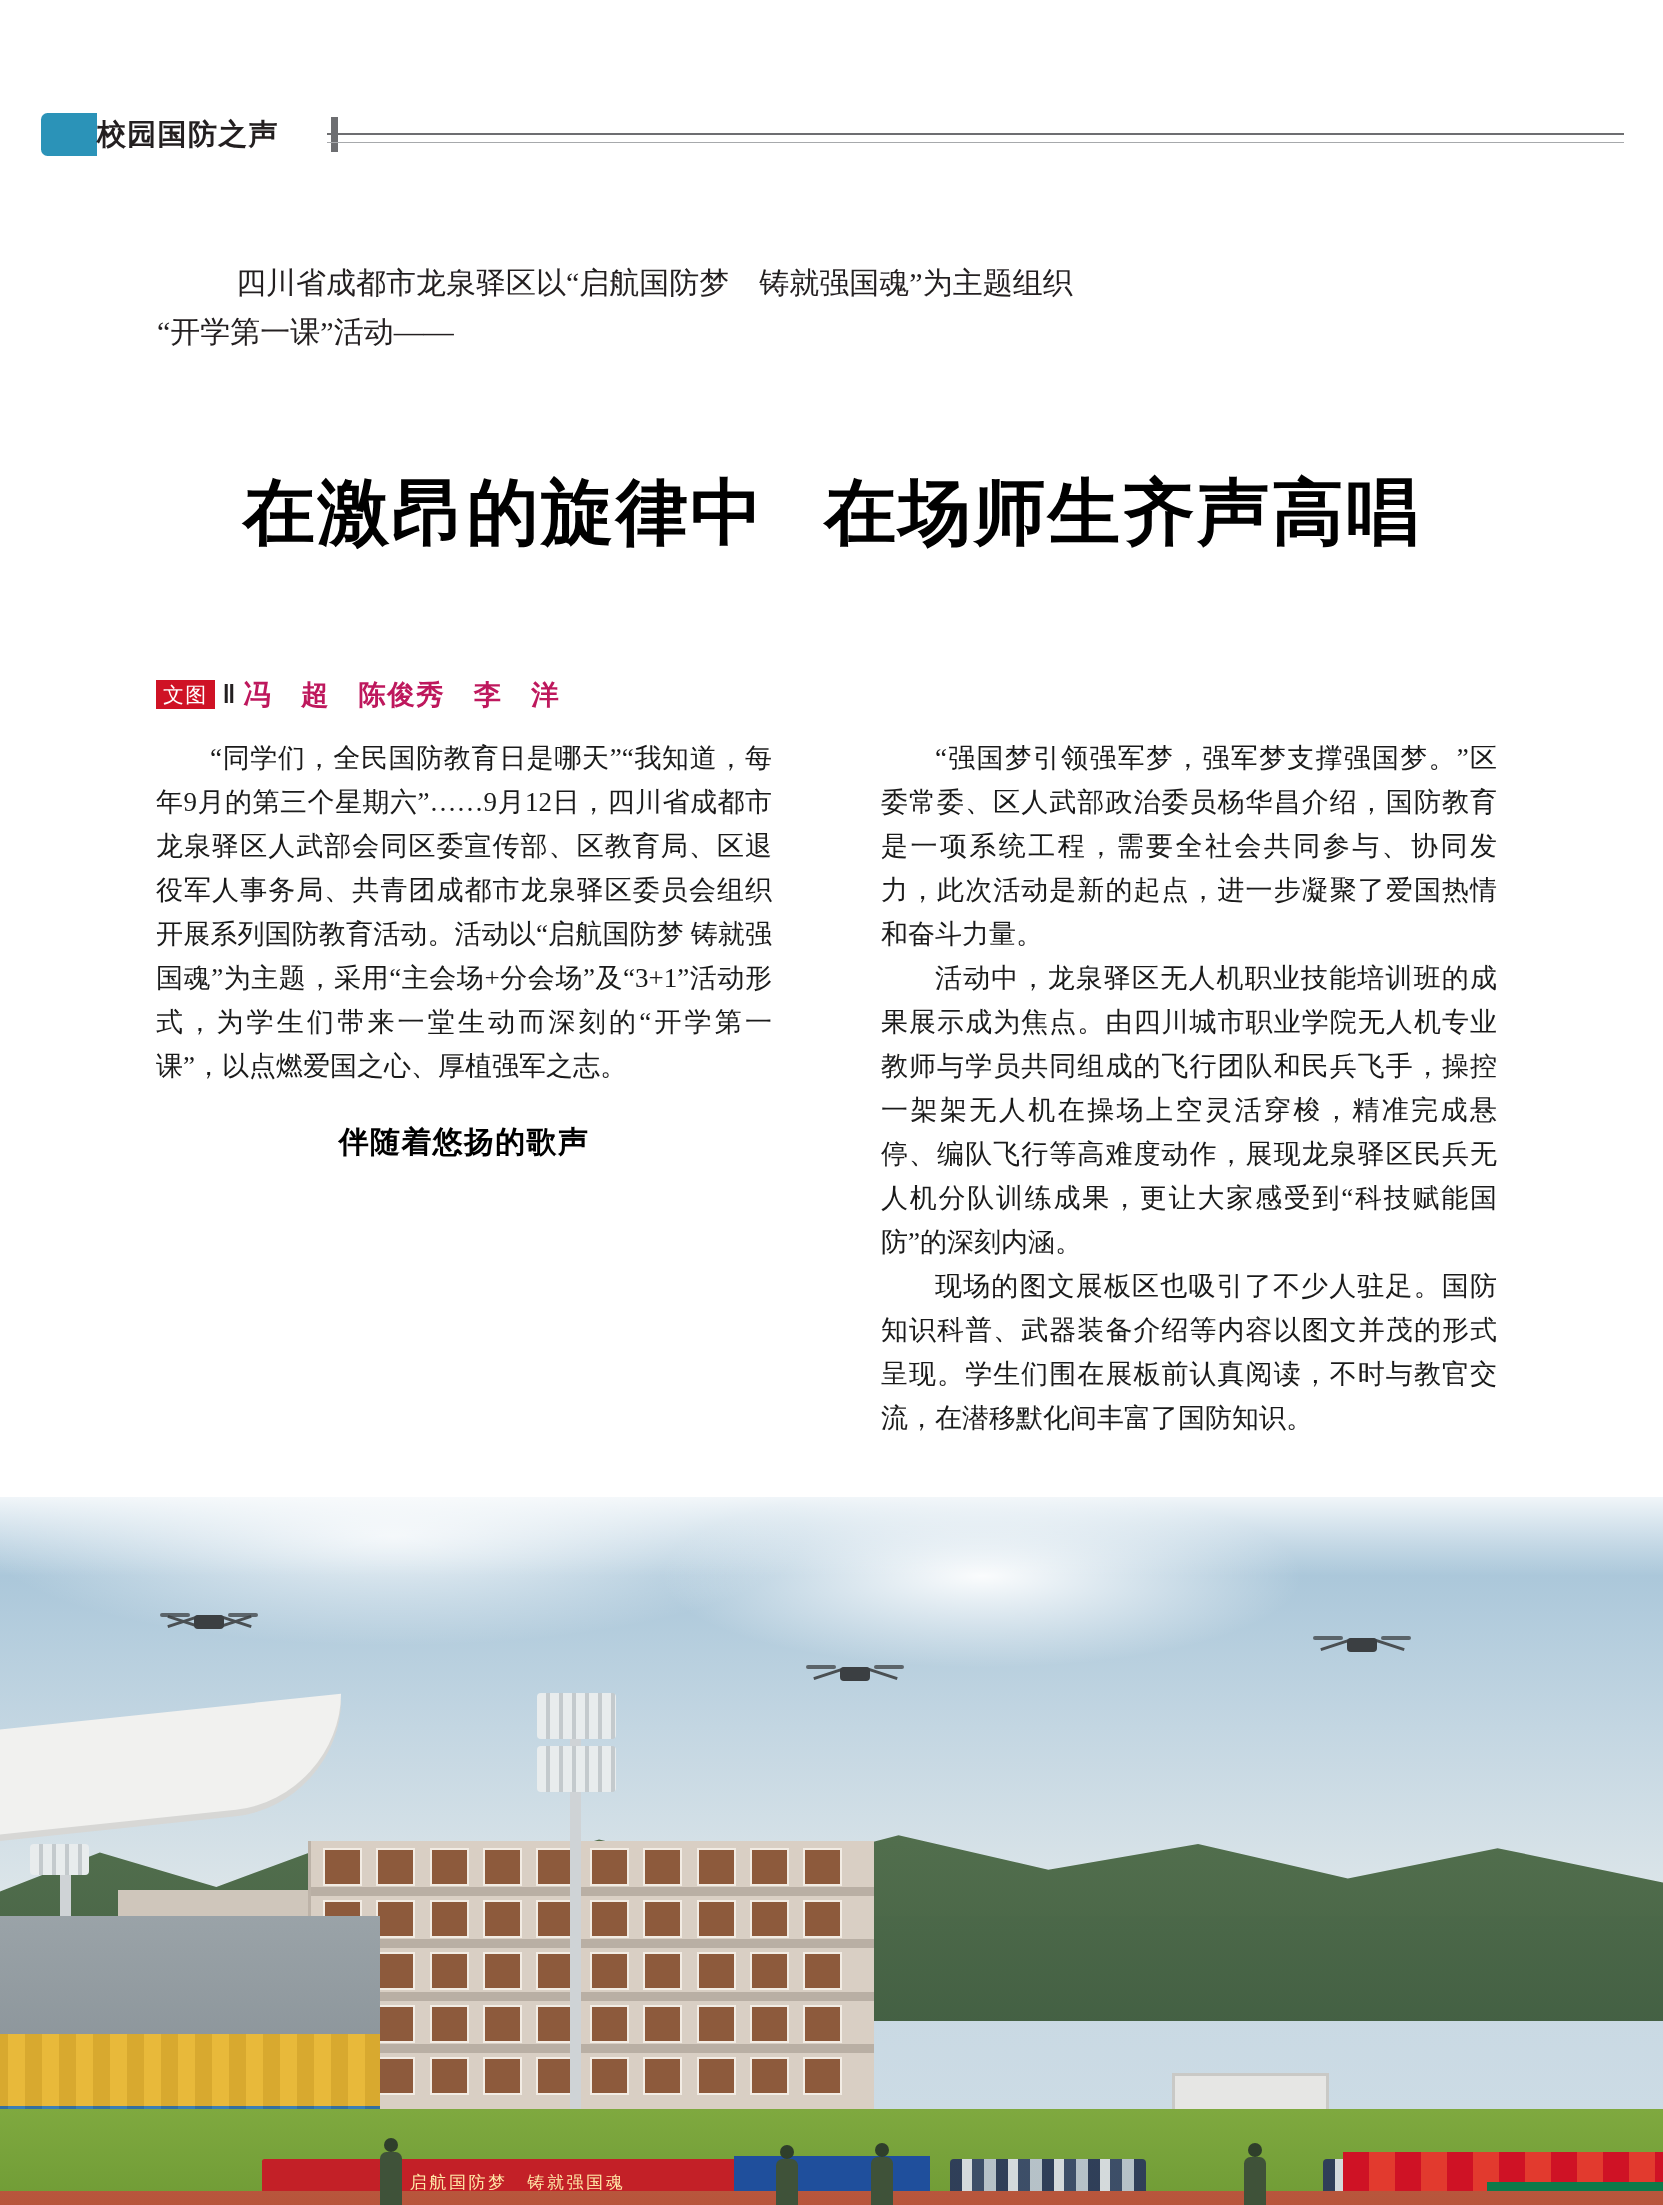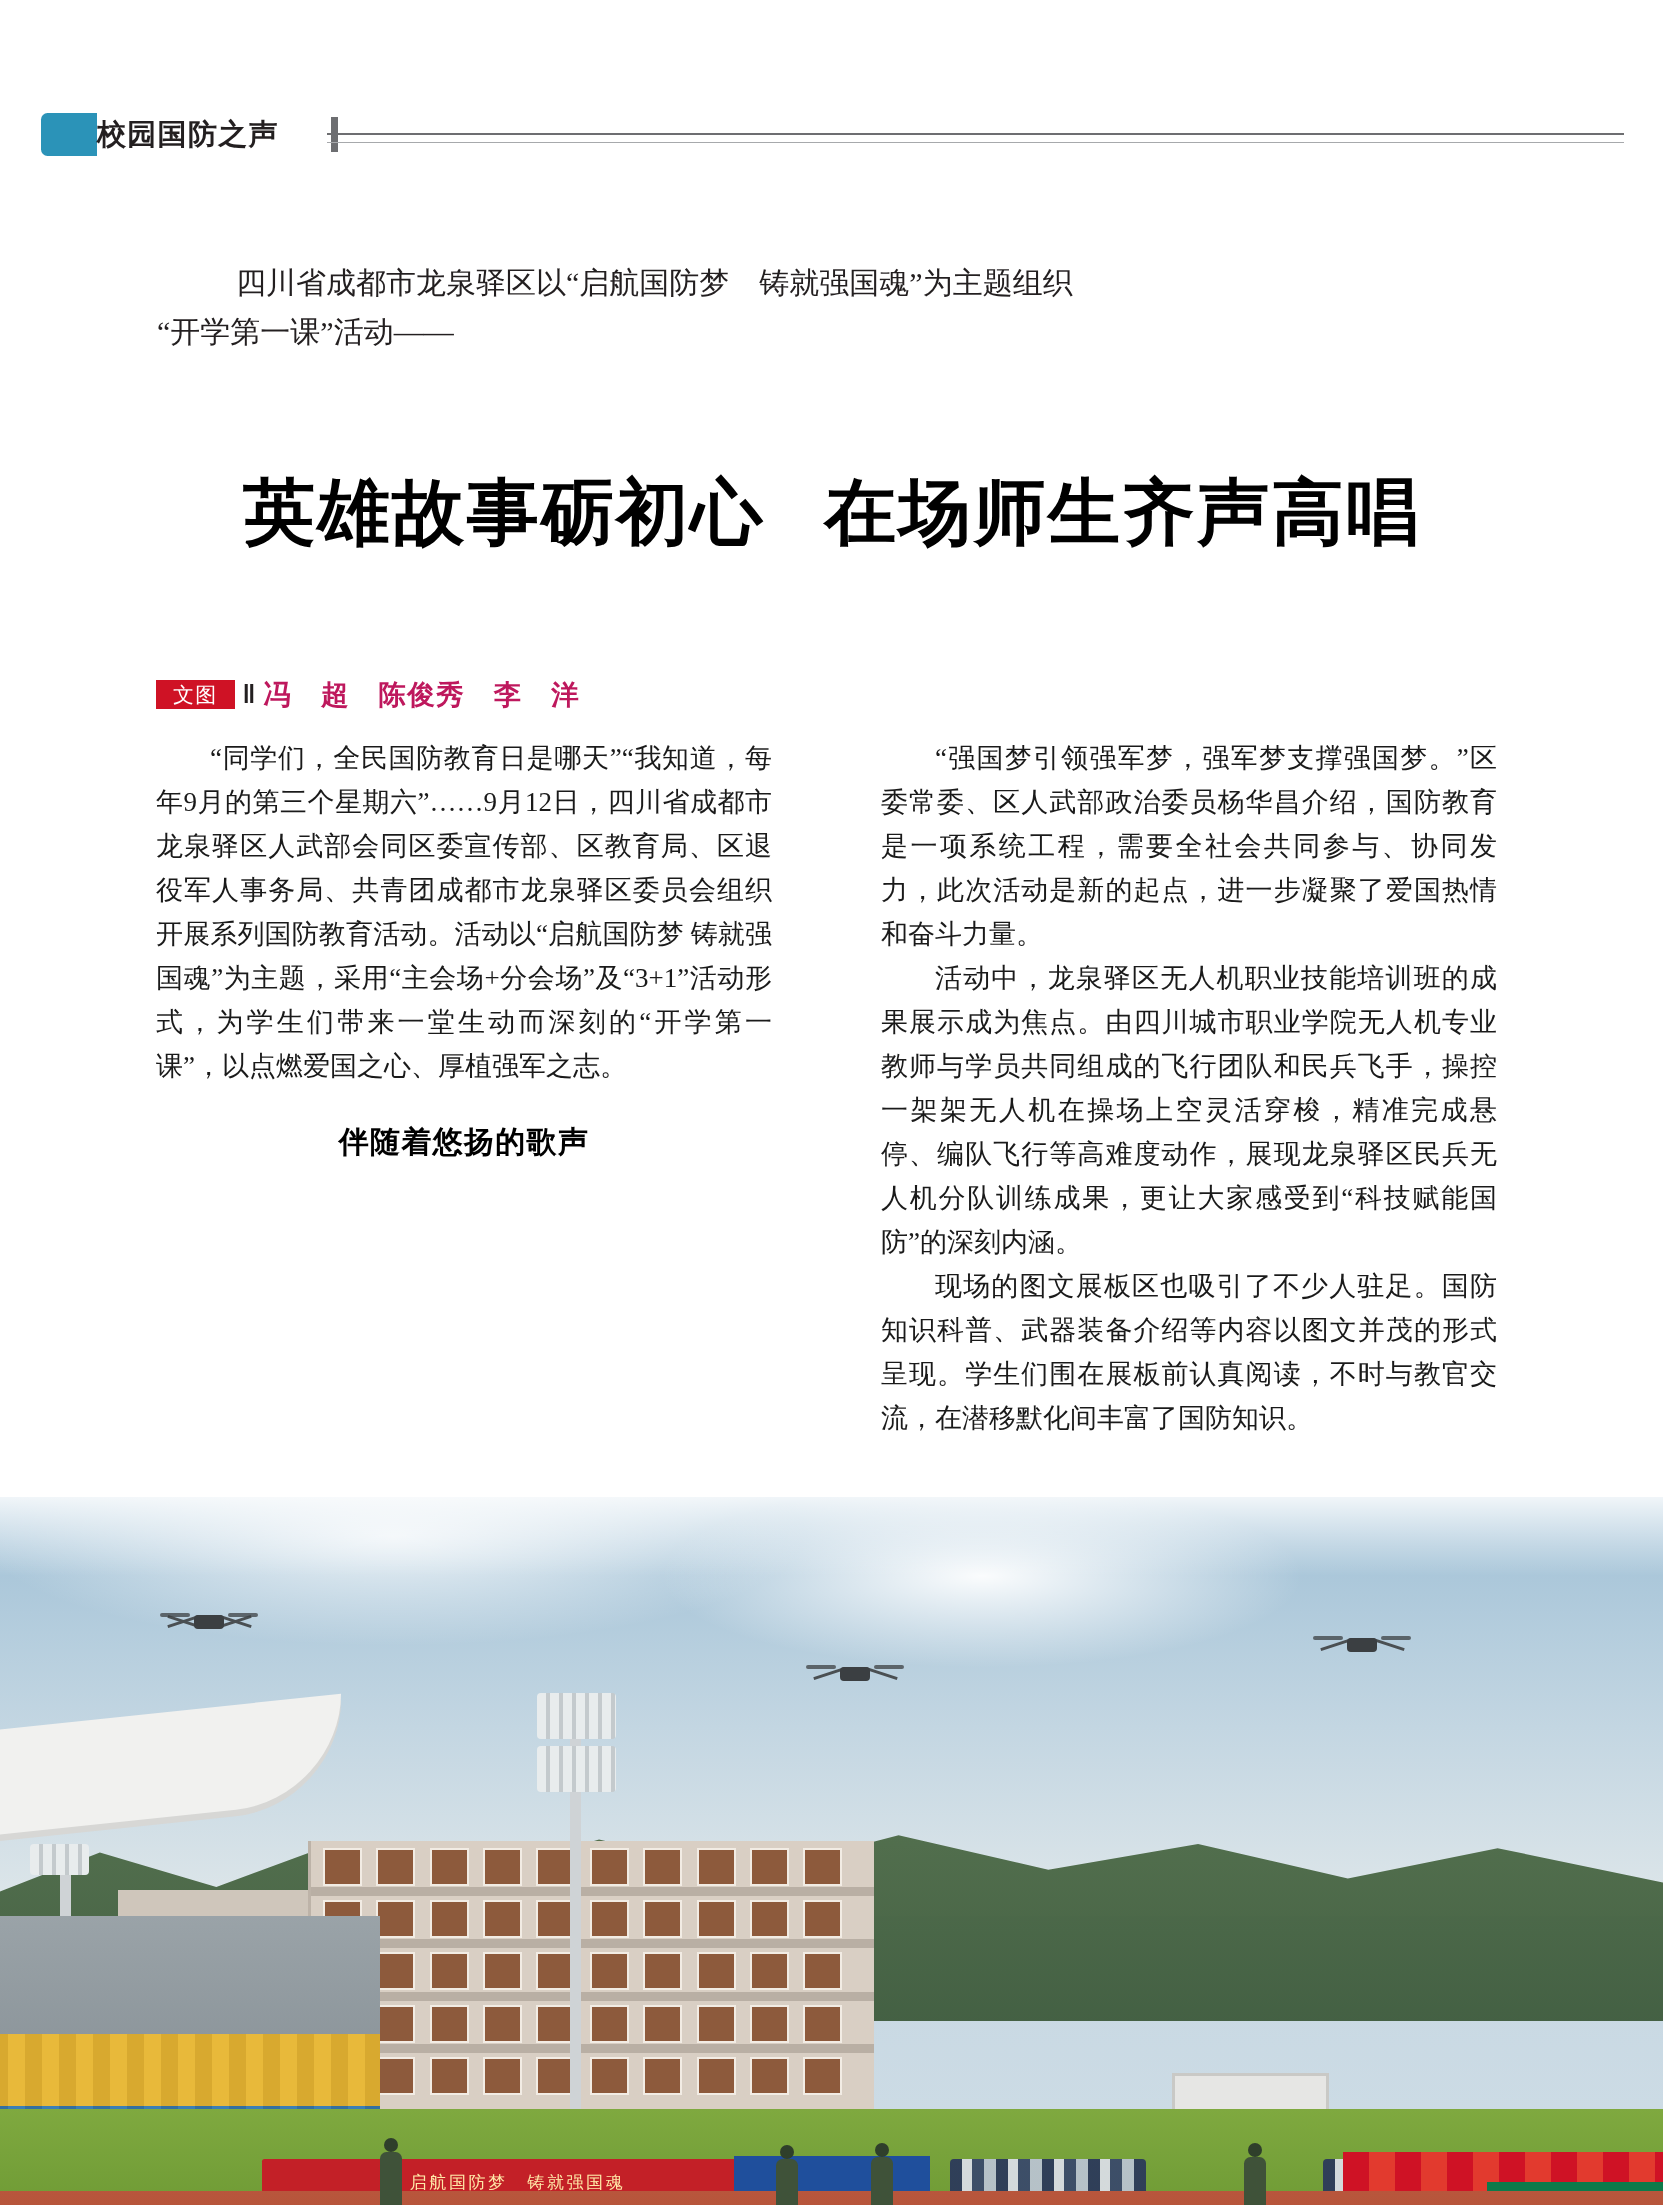--- a/index.html
+++ b/index.html
@@ -107,21 +107,21 @@
     display: flex;
     align-items: center;
     height: 35px;
   }
   .byline-badge {
     background: #cf1225;
     color: #ffffff;
     font-size: 21px;
     line-height: 29px;
     height: 29px;
-    padding: 0 17px;
+    padding: 0 7px;
     font-family: "Liberation Sans", sans-serif;
     letter-spacing: 1.3px;
   }
   .byline-sep {
     color: #231f20;
     font-size: 26px;
     font-weight: bold;
     margin: 0 7.9px;
     font-family: "Liberation Sans", sans-serif;
   }
@@ -301,21 +301,21 @@
   <div class="header-bar"></div>
   <div class="header-bar2"></div>
 </div>
 
 <div class="kicker">
   <div class="ln1">四川省成都市龙泉驿区以“启航国防梦　铸就强国魂”为主题组织</div>
   <div>“开学第一课”活动——</div>
 </div>
 
 <div class="headline">
-  <span>英雄故事砺初心</span><span class="gap"></span><span>在场师生齐声高唱</span>
+  <span>在激昂的旋律中</span><span class="gap"></span><span>在场师生齐声高唱</span>
 </div>
 
 <div class="byline">
   <span class="byline-badge">文图</span>
   <span class="byline-sep">‖</span>
   <span class="byline-names">冯　超　陈俊秀　李　洋</span>
 </div>
 
 <div class="col col-left">
   <p>“同学们，全民国防教育日是哪天”“我知道，每年9月的第三个星期六”……9月12日，四川省成都市龙泉驿区人武部会同区委宣传部、区教育局、区退役军人事务局、共青团成都市龙泉驿区委员会组织开展系列国防教育活动。活动以“启航国防梦 铸就强国魂”为主题，采用“主会场+分会场”及“3+1”活动形式，为学生们带来一堂生动而深刻的“开学第一课”，以点燃爱国之心、厚植强军之志。</p>

